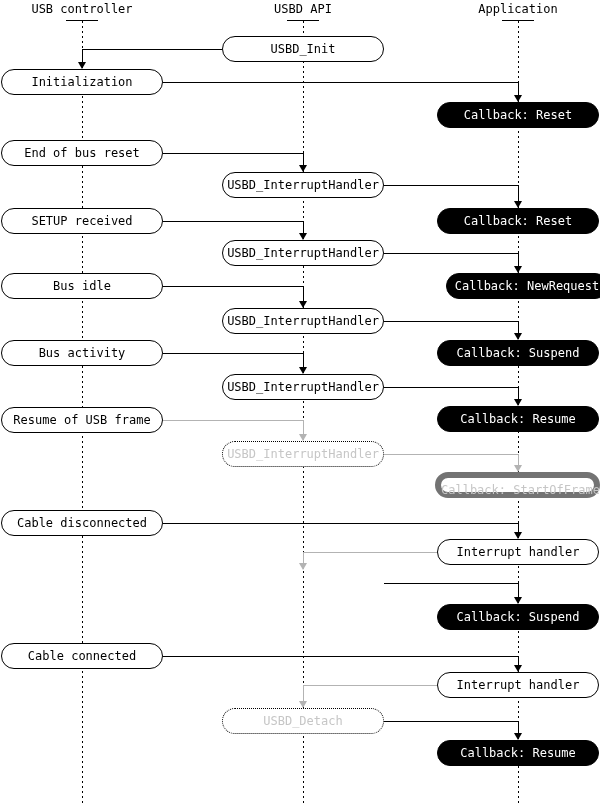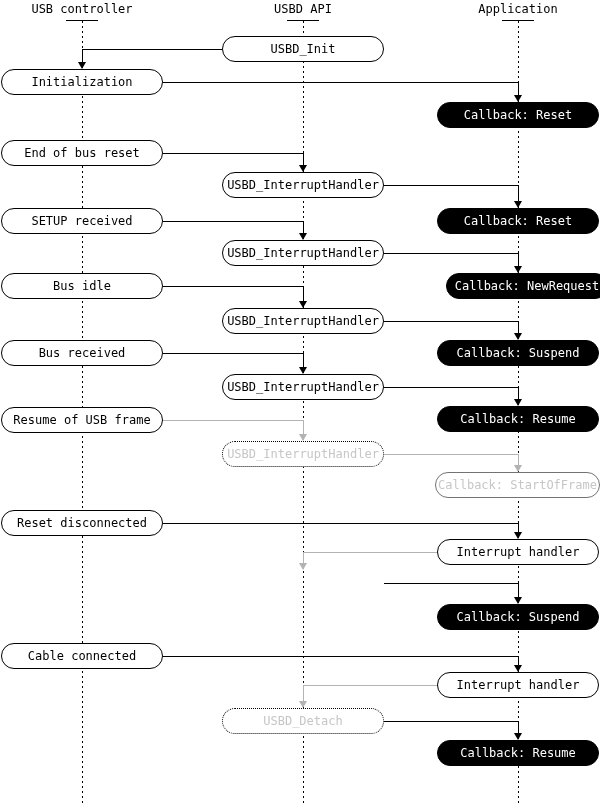--- a/index.html
+++ b/index.html
@@ -6,21 +6,21 @@
   #canvas{position:relative;width:600px;height:804px;background:#fff;overflow:hidden;
           font-family:"DejaVu Sans Mono","Liberation Mono",monospace;font-size:12px;color:#000;}
   .lane-label{position:absolute;top:2px;width:180px;text-align:center;white-space:nowrap;}
   .tick{position:absolute;top:20px;height:1px;width:32px;background:#000;}
   .lifeline{position:absolute;top:21px;bottom:0;width:1px;
             background-image:repeating-linear-gradient(to bottom,#000 0px,#000 2px,transparent 2px,transparent 5px);}
   .node{position:absolute;width:162px;height:26px;line-height:24px;box-sizing:border-box;
         border:1px solid #000;border-radius:13px;background:#fff;text-align:center;white-space:nowrap;}
   .node.dark{background:#000;border-color:#000;color:#fff;}
   .node.dotted{border:1px dotted #000;color:#c6c6c6;}
-  .node.graybox{border:1px solid #737373;color:#c6c6c6;}
+  .node.graybox{border:6px solid #737373;color:#c6c6c6;}
   .seg{position:absolute;}
   .arrow{position:absolute;width:0;height:0;border-left:4px solid transparent;
          border-right:4px solid transparent;border-top:7px solid #000;}
 </style>
 </head>
 <body>
 
 <div id="canvas">
 
   <div class="lane-label" style="left:-8px">USB controller</div>
@@ -99,30 +99,30 @@
   <div class="node" id="n-end_bus_reset" style="left:1px;top:140px">End of bus reset</div>
   <div class="node" id="n-uih1" style="left:222px;top:172px">USBD_InterruptHandler</div>
   <div class="node" id="n-setup_received" style="left:1px;top:208px">SETUP received</div>
   <div class="node dark" id="n-cb_reset" style="left:437px;top:208px">Callback: Reset</div>
   <div class="node" id="n-uih2" style="left:222px;top:240px">USBD_InterruptHandler</div>
 
   <div class="node" id="n-bus_idle" style="left:1px;top:273px">Bus idle</div>
   <div class="node dark" id="n-cb_newrequest" style="left:446px;top:273px">Callback: NewRequest</div>
   <div class="node" id="n-uih3" style="left:222px;top:308px">USBD_InterruptHandler</div>
 
-  <div class="node" id="n-bus_activity" style="left:1px;top:340px">Bus received</div>
+  <div class="node" id="n-bus_activity" style="left:1px;top:340px">Bus activity</div>
   <div class="node dark" id="n-cb_suspend1" style="left:437px;top:340px">Callback: Suspend</div>
   <div class="node" id="n-uih4" style="left:222px;top:374px">USBD_InterruptHandler</div>
 
   <div class="node" id="n-start_of_frame" style="left:1px;top:407px">Resume of USB frame</div>
   <div class="node dark" id="n-cb_resume1" style="left:437px;top:406px">Callback: Resume</div>
   <div class="node dotted" id="n-uih5" style="left:222px;top:441px">USBD_InterruptHandler</div>
   <div class="node graybox" id="n-cb_startofframe" style="left:435px;top:472px;width:165px">Callback: StartOfFrame</div>
 
-  <div class="node" id="n-cable_disconnected" style="left:1px;top:510px">Reset disconnected</div>
+  <div class="node" id="n-cable_disconnected" style="left:1px;top:510px">Cable disconnected</div>
   <div class="node" id="n-int_handler1" style="left:437px;top:539px">Interrupt handler</div>
   <div class="node dark" id="n-cb_suspend2" style="left:437px;top:604px">Callback: Suspend</div>
 
   <div class="node" id="n-cable_connected" style="left:1px;top:643px">Cable connected</div>
   <div class="node" id="n-int_handler2" style="left:437px;top:672px">Interrupt handler</div>
   <div class="node dotted" id="n-usbd_detach" style="left:222px;top:708px">USBD_Detach</div>
   <div class="node dark" id="n-cb_resume2" style="left:437px;top:740px">Callback: Resume</div>
 
 </div>
 

